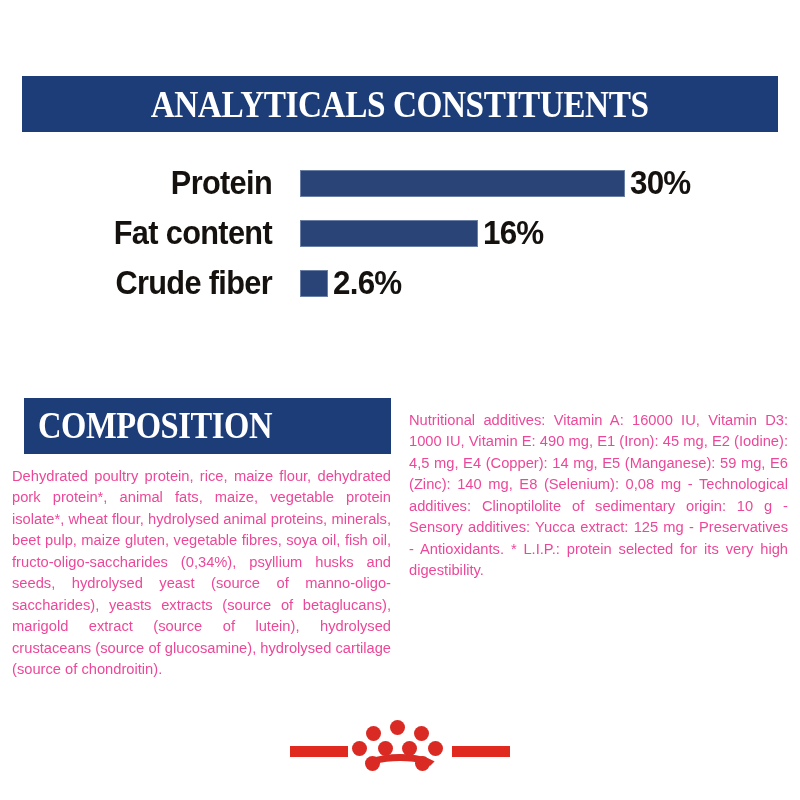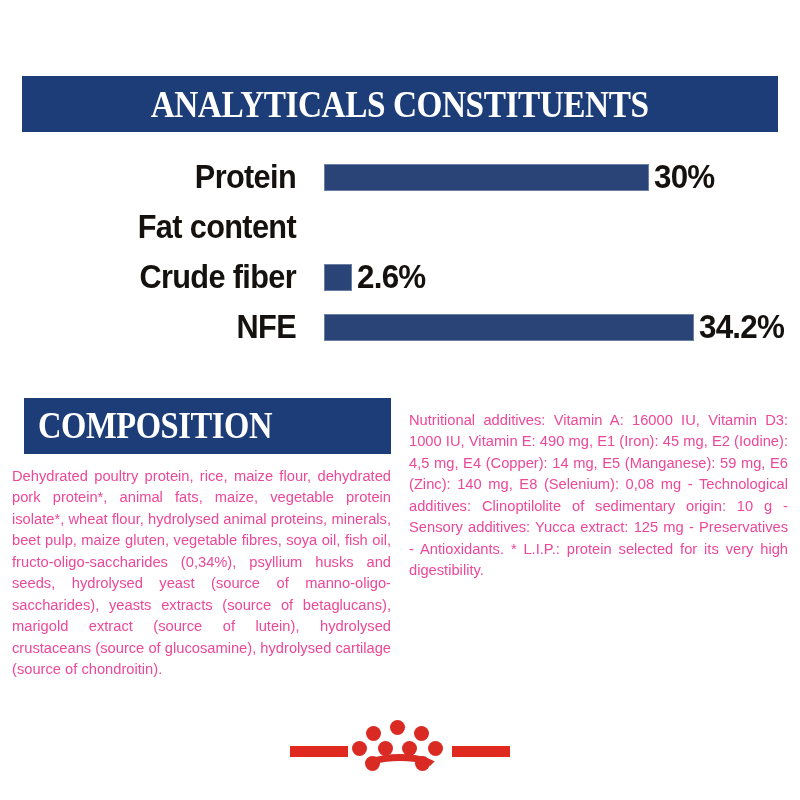--- a/index.html
+++ b/index.html
@@ -49,23 +49,22 @@
 
   
   #bar-chart {
     position: absolute;
     left: 0;
     top: 152px;
     width: 800px;
   }
   .bar-row {
     display: flex;
-    align-items: center;
+    align-items: flex-end;
     height: 50px;
-    padding-left: 24px;
   }
   .bar-label {
     width: 272px;
     text-align: right;
     font-size: 33px;
     font-weight: bold;
     color: #15110f;
     letter-spacing: -0.7px;
     transform: scaleX(0.93);
     transform-origin: right center;
@@ -190,37 +189,34 @@
   <div class="bar-row">
     <div class="bar-label">Protein</div>
     <div class="bar-track">
       <div class="bar-fill" style="width:325px"></div>
       <div class="bar-value">30%</div>
     </div>
   </div>
 
   <div class="bar-row">
     <div class="bar-label">Fat content</div>
+    <div class="bar-track">
+      <div class="bar-fill" style="width:178px"></div>
+      <div class="bar-value">16%</div>
+    </div>
   </div>
 
   <div class="bar-row">
     <div class="bar-label">Crude fiber</div>
     <div class="bar-track">
       <div class="bar-fill" style="width:28px"></div>
       <div class="bar-value">2.6%</div>
     </div>
   </div>
 
-  <div class="bar-row">
-    <div class="bar-label">NFE</div>
-    <div class="bar-track">
-      <div class="bar-fill" style="width:370px"></div>
-      <div class="bar-value">34.2%</div>
-    </div>
-  </div>
 
 </div>
 
 <div id="panels">
 
   <div class="panel">
     <div class="band panel-head">
       <span class="band-title">COMPOSITION</span>
     </div>
     <div class="panel-body">Dehydrated poultry protein, rice, maize flour, dehydrated pork protein*, animal fats, maize, vegetable protein isolate*, wheat flour, hydrolysed animal proteins, minerals, beet pulp, maize gluten, vegetable fibres, soya oil, fish oil, fructo-oligo-saccharides (0,34%), psyllium husks and seeds, hydrolysed yeast (source of manno-oligo-saccharides), yeasts extracts (source of betaglucans), marigold extract (source of lutein), hydrolysed crustaceans (source of glucosamine), hydrolysed cartilage (source of chondroitin).</div>

